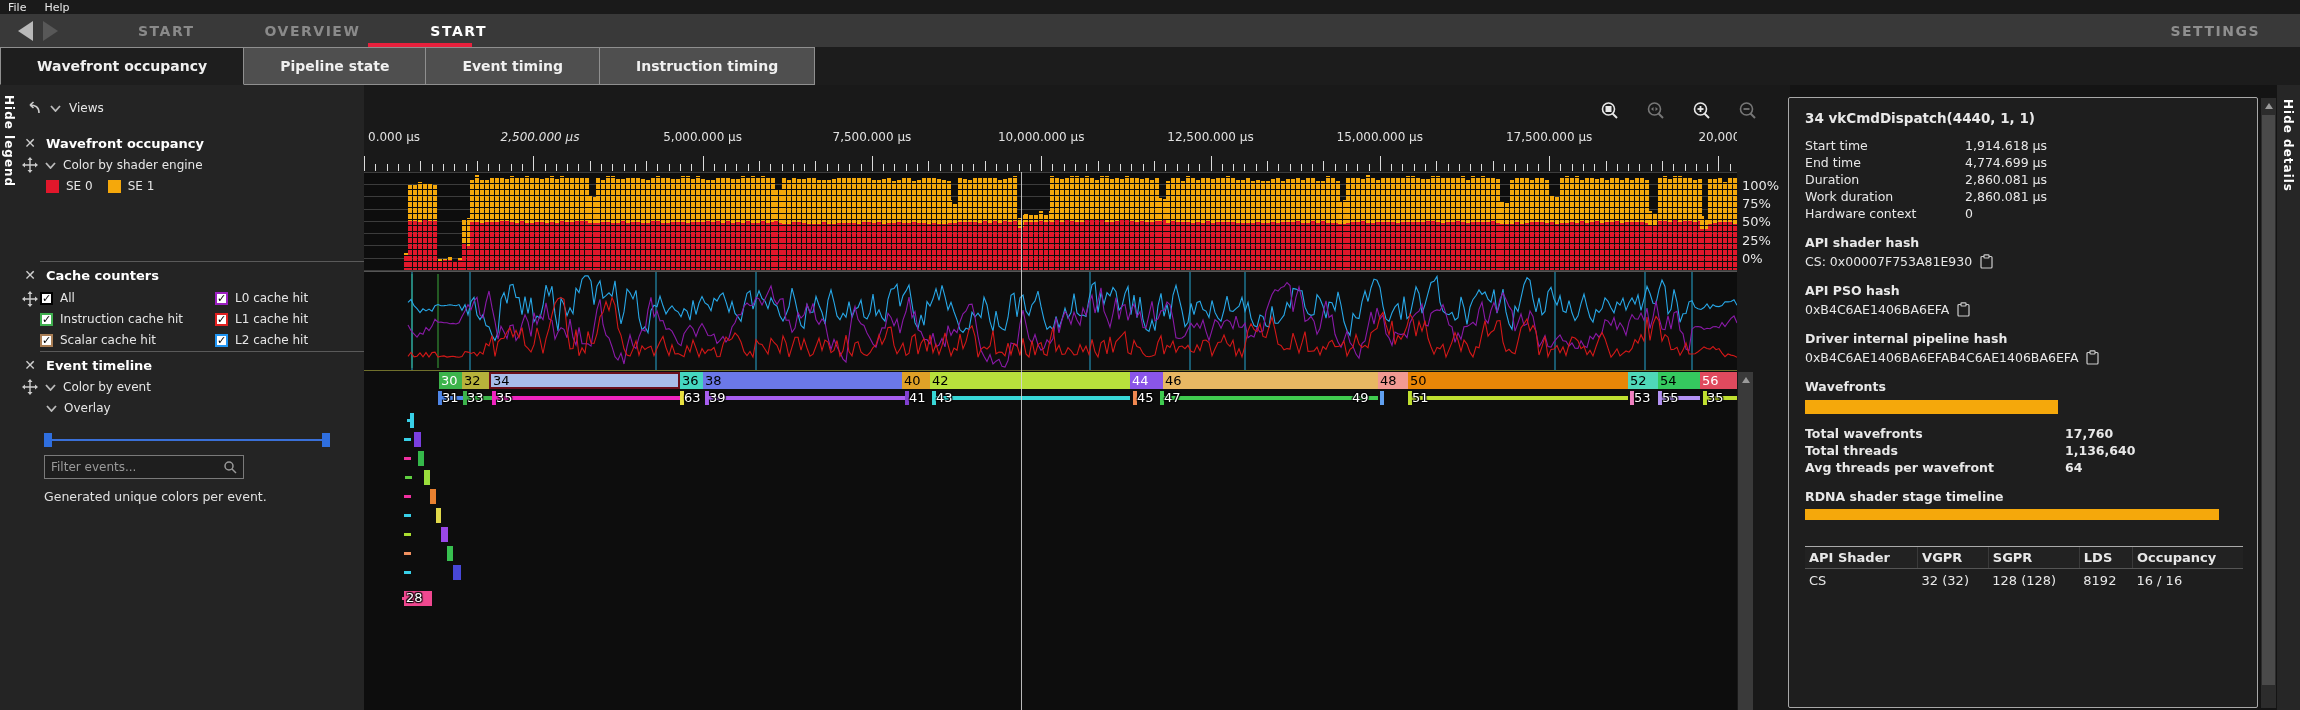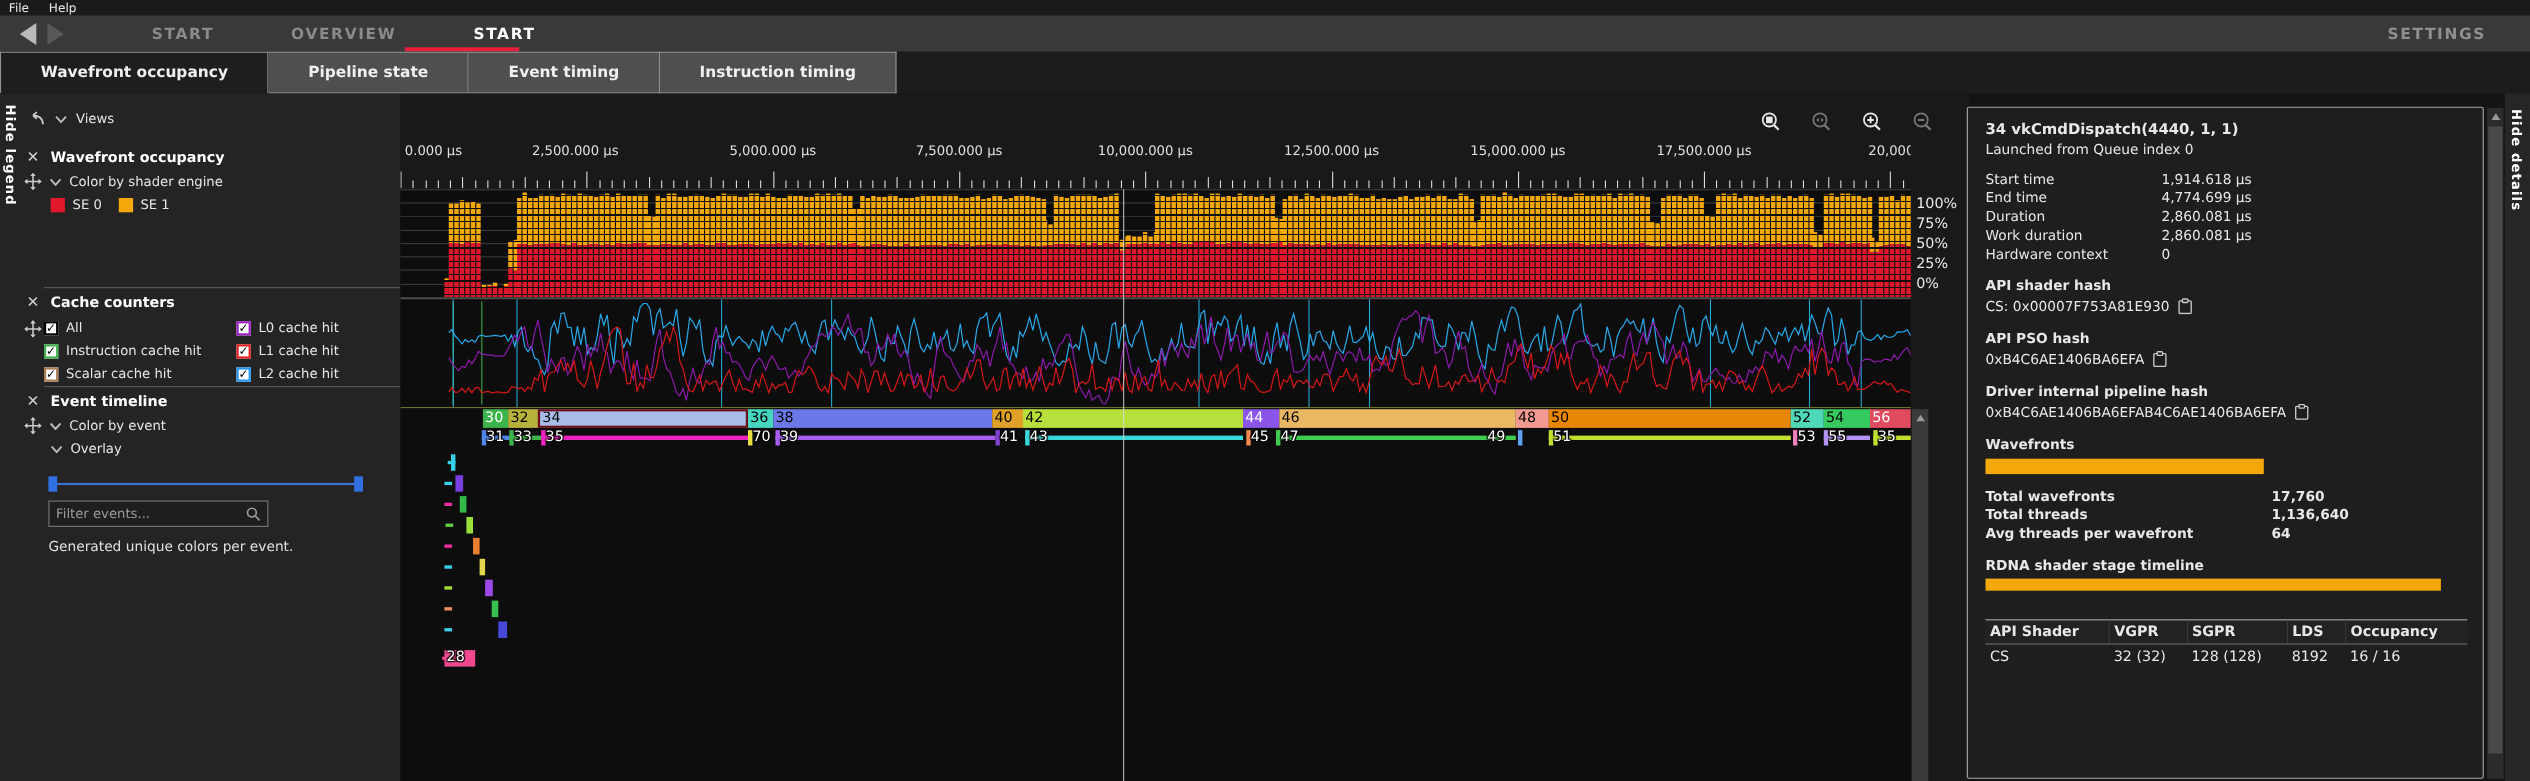--- a/index.html
+++ b/index.html
@@ -262,21 +262,21 @@
         </svg>
       <svg width="20" height="20" viewBox="0 0 20 20">
           <circle cx="8.5" cy="8" r="6" stroke="#777" stroke-width="1.6" fill="none"></circle>
           <line x1="5.5" y1="8" x2="11.5" y2="8" stroke="#777" stroke-width="1.8"></line>
           <line x1="12.5" y1="12.5" x2="17" y2="17" stroke="#777" stroke-width="2"></line>
         </svg>
     </div>
 
     <div class="axis-labels">
         <span style="left: 4px;">0.000 µs</span>
-        <span style="left: 159px; transform: translateX(-50%);">2,500.000 µs</span>
+        <span style="left: 176px; transform: translateX(-50%); font-style: italic;">2,500.000 µs</span>
         <span style="left: 338.6px; transform: translateX(-50%);">5,000.000 µs</span>
         <span style="left: 507.9px; transform: translateX(-50%);">7,500.000 µs</span>
         <span style="left: 677.2px; transform: translateX(-50%);">10,000.000 µs</span>
         <span style="left: 846.5px; transform: translateX(-50%);">12,500.000 µs</span>
         <span style="left: 1015.8px; transform: translateX(-50%);">15,000.000 µs</span>
         <span style="left: 1185.1px; transform: translateX(-50%);">17,500.000 µs</span>
         <span style="left: 1334.4px; transform: none;">20,000.000 µs</span>
       </div>
     <div class="ruler">
         <i style="left: 0px; height: 15px;"></i>
@@ -1563,21 +1563,21 @@
         <div class="ev-line" style="left: 74px; width: 25px; background: rgb(79, 134, 232);"></div>
         <div class="ev-mark" style="left: 74px; background: rgb(79, 134, 232);"></div>
         <div class="ev-lab" style="left: 78px;">31</div>
         <div class="ev-line" style="left: 99px; width: 29px; background: rgb(60, 180, 75);"></div>
         <div class="ev-mark" style="left: 99px; background: rgb(60, 180, 75);"></div>
         <div class="ev-lab" style="left: 103px;">33</div>
         <div class="ev-line" style="left: 128px; width: 188px; background: rgb(240, 36, 192);"></div>
         <div class="ev-mark" style="left: 128px; background: rgb(240, 36, 192);"></div>
         <div class="ev-lab" style="left: 132px;">35</div>
         <div class="ev-mark" style="left: 316px; background: rgb(232, 224, 64);"></div>
-        <div class="ev-lab" style="left: 320px;">70</div>
+        <div class="ev-lab" style="left: 320px;">63</div>
         <div class="ev-line" style="left: 341px; width: 200px; background: rgb(168, 94, 240);"></div>
         <div class="ev-mark" style="left: 341px; background: rgb(168, 94, 240);"></div>
         <div class="ev-lab" style="left: 345px;">39</div>
         <div class="ev-mark" style="left: 541px; background: rgb(128, 64, 208);"></div>
         <div class="ev-lab" style="left: 545px;">41</div>
         <div class="ev-line" style="left: 568px; width: 198px; background: rgb(56, 216, 216);"></div>
         <div class="ev-mark" style="left: 568px; background: rgb(56, 216, 216);"></div>
         <div class="ev-lab" style="left: 572px;">43</div>
         <div class="ev-mark" style="left: 769px; background: rgb(240, 136, 80);"></div>
         <div class="ev-lab" style="left: 773px;">45</div>
@@ -1626,21 +1626,20 @@
 
     <div class="ev-scroll">
       <div class="scroll-up">
           <div class="tri-up"></div>
         </div>
     </div>
   </div>
 
   <div class="details">
     <div class="d-title">34 vkCmdDispatch(4440, 1, 1)</div>
-    <div class="d-sub">Launched from Queue index 0</div>
 
     <div class="kv">
         <div>Start time</div>
         <div>1,914.618 µs</div>
         <div>End time</div>
         <div>4,774.699 µs</div>
         <div>Duration</div>
         <div>2,860.081 µs</div>
         <div>Work duration</div>
         <div>2,860.081 µs</div>

